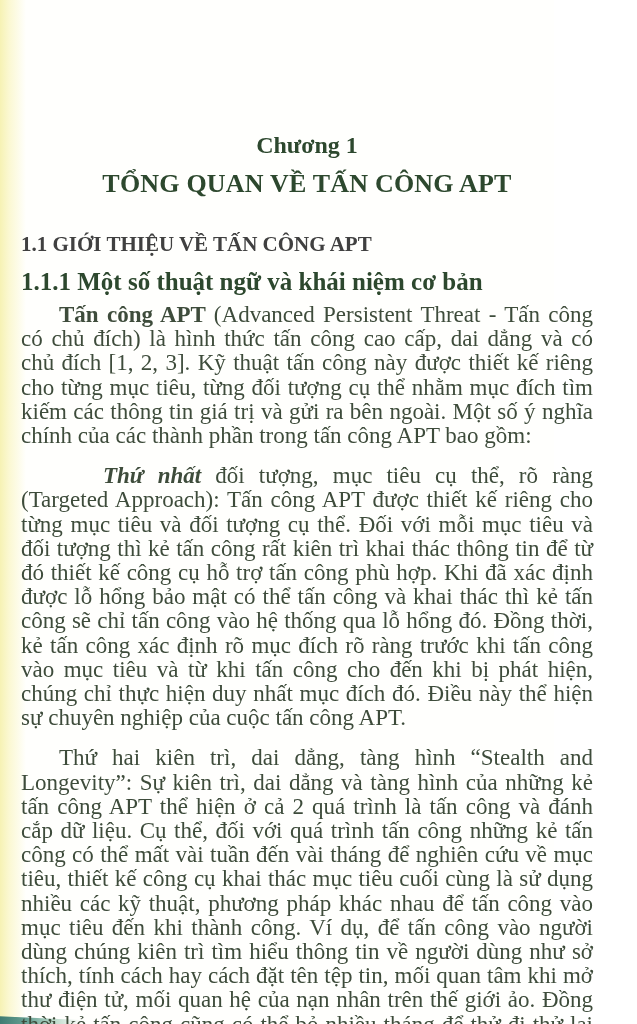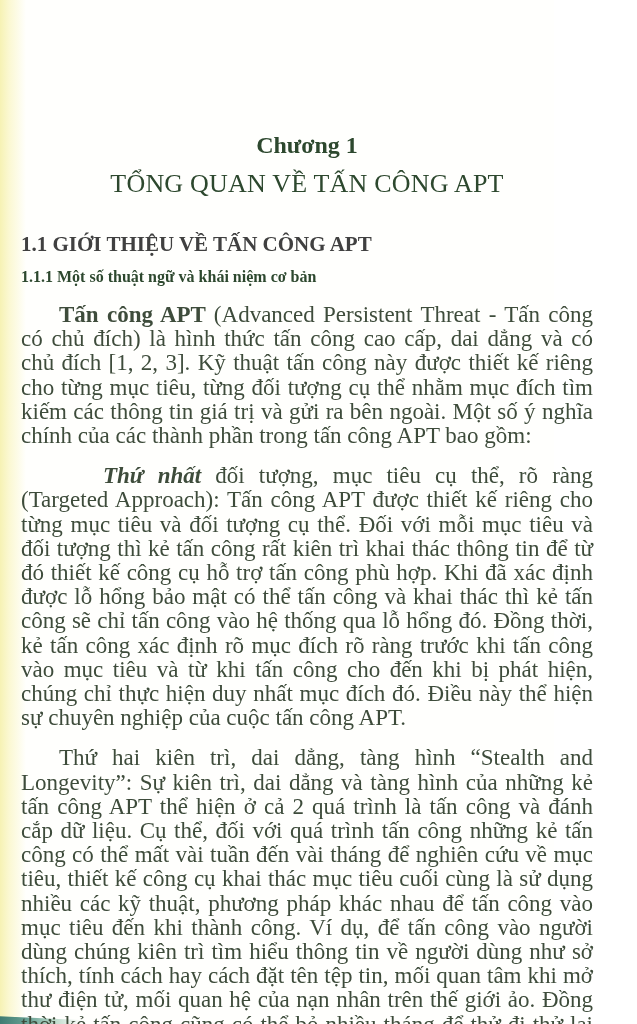--- a/index.html
+++ b/index.html
@@ -60,37 +60,37 @@
     font-size: 24px;
     font-weight: 700;
     color: #2d482e;
   }
 
   .chapter-title {
     position: absolute;
     top: 169px; left: 0; width: 100%;
     text-align: center;
     font-size: 26px;
-    font-weight: 400;
+    font-weight: 700;
     color: #2d482e;
     letter-spacing: 0.2px;
   }
 
   .section-heading {
     position: absolute;
     top: 232px; left: 0;
     font-size: 21px;
     font-weight: 700;
     color: #404040;
   }
 
   .subsection-heading {
     position: absolute;
     top: 268px; left: 0;
-    font-size: 16px;
+    font-size: 25px;
     font-weight: 700;
     color: #2d482e;
   }
 
   .body-text {
     position: absolute;
     top: 303px; left: 0;
     width: 572px;
     font-size: 23px;
     line-height: 24.2px;

